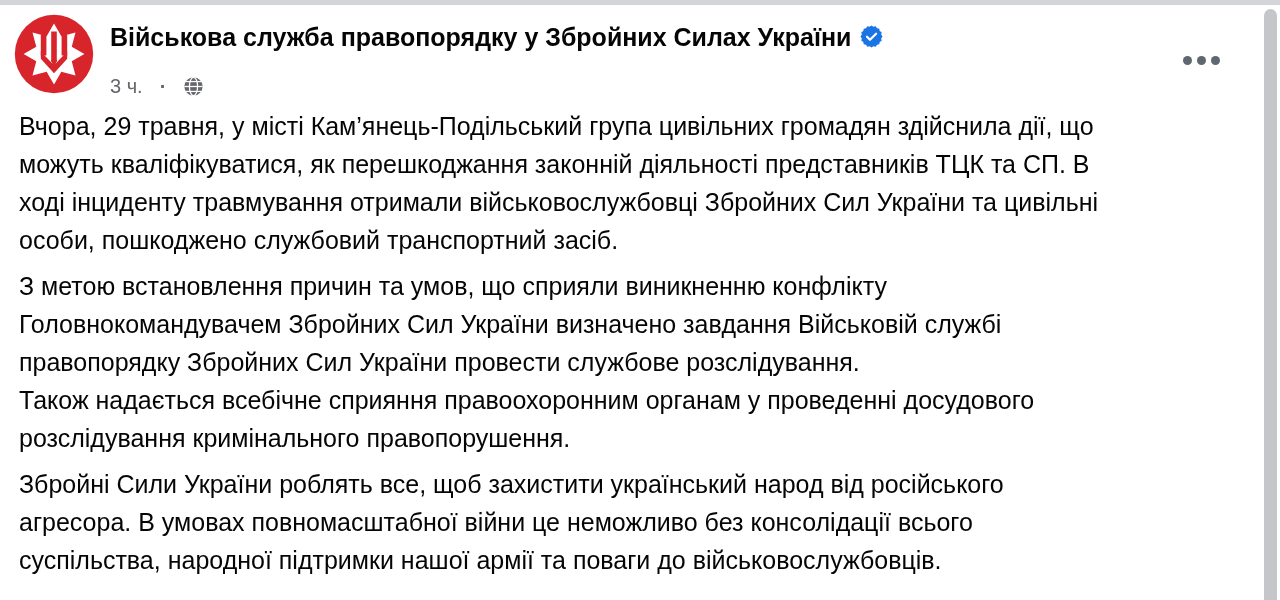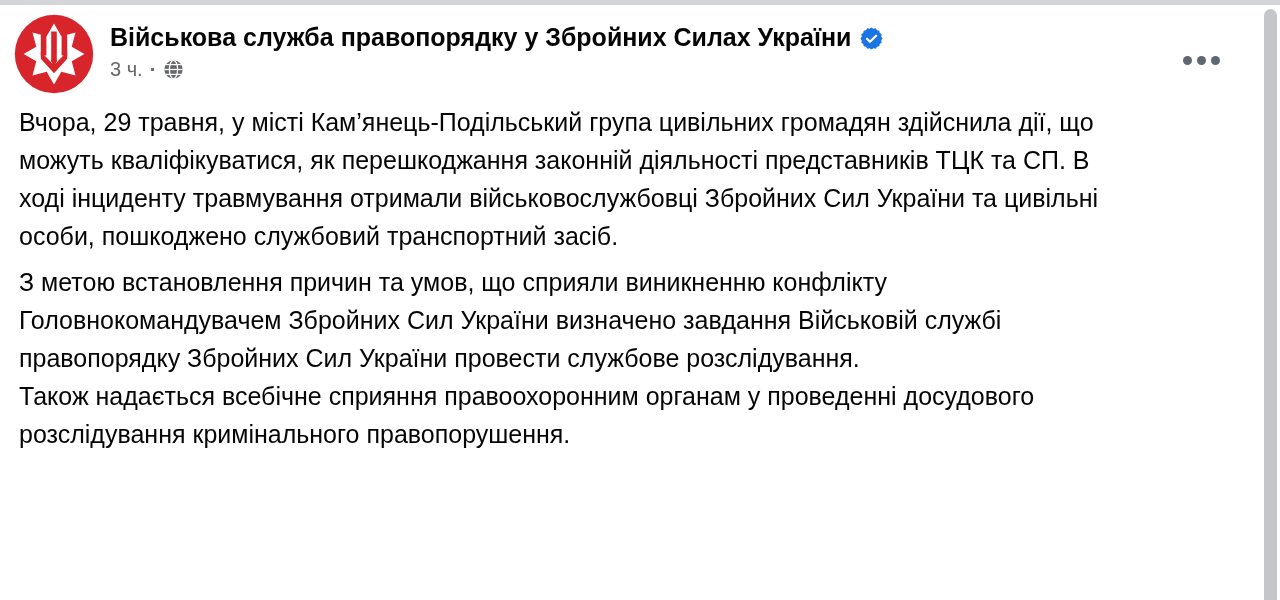--- a/index.html
+++ b/index.html
@@ -25,29 +25,29 @@
   }
   .avatar {
     width: 80px; height: 80px; flex: 0 0 80px;
     border-radius: 50%; overflow: hidden; cursor: pointer;
   }
   .header-text {
     margin-left: 16px; flex: 1;
     display: flex; flex-direction: column; justify-content: center;
     padding-top: 8px;
   }
-  .name-row { display: flex; align-items: center; gap: 9px; }
+  .name-row { display: flex; align-items: flex-start; gap: 9px; }
   .author {
     font-size: 25px; font-weight: 700; color: #050505;
     line-height: 30px; cursor: pointer;
   }
   .badge { display: inline-flex; margin-top: 3px; }
   .meta-row {
-    margin-top: 5px;
-    display: flex; align-items: center; gap: 7px;
+    margin-top: 22px;
+    display: flex; align-items: center; gap: 17px;
     color: #65676b; font-size: 20px; line-height: 24px;
   }
   .meta-row .sep { font-weight: 700; }
   .globe { display: inline-flex; margin-top: 1px; }
 
   .menu-btn {
     margin-left: auto; margin-top: 36px; margin-right: 22px;
     background: none; border: none; padding: 6px;
     display: flex; gap: 5px; cursor: pointer;
   }
@@ -130,16 +130,19 @@
   <div class="post-text">
       <p class="post-paragraph">Вчора, 29 травня, у місті Кам’янець-Подільський група цивільних громадян здійснила дії, що
 можуть кваліфікуватися, як перешкоджання законній діяльності представників ТЦК та СП. В
 ході інциденту травмування отримали військовослужбовці Збройних Сил України та цивільні
 особи, пошкоджено службовий транспортний засіб.</p>
       <p class="post-paragraph">З метою встановлення причин та умов, що сприяли виникненню конфлікту
 Головнокомандувачем Збройних Сил України визначено завдання Військовій службі
 правопорядку Збройних Сил України провести службове розслідування.
 Також надається всебічне сприяння правоохоронним органам у проведенні досудового
 розслідування кримінального правопорушення.</p>
+      <p class="post-paragraph">Збройні Сили України роблять все, щоб захистити український народ від російського
+агресора. В умовах повномасштабної війни це неможливо без консолідації всього
+суспільства, народної підтримки нашої армії та поваги до військовослужбовців.</p>
     </div>
 </div>
 
 <div class="scrollbar-thumb"></div>
 
 </body></html>

